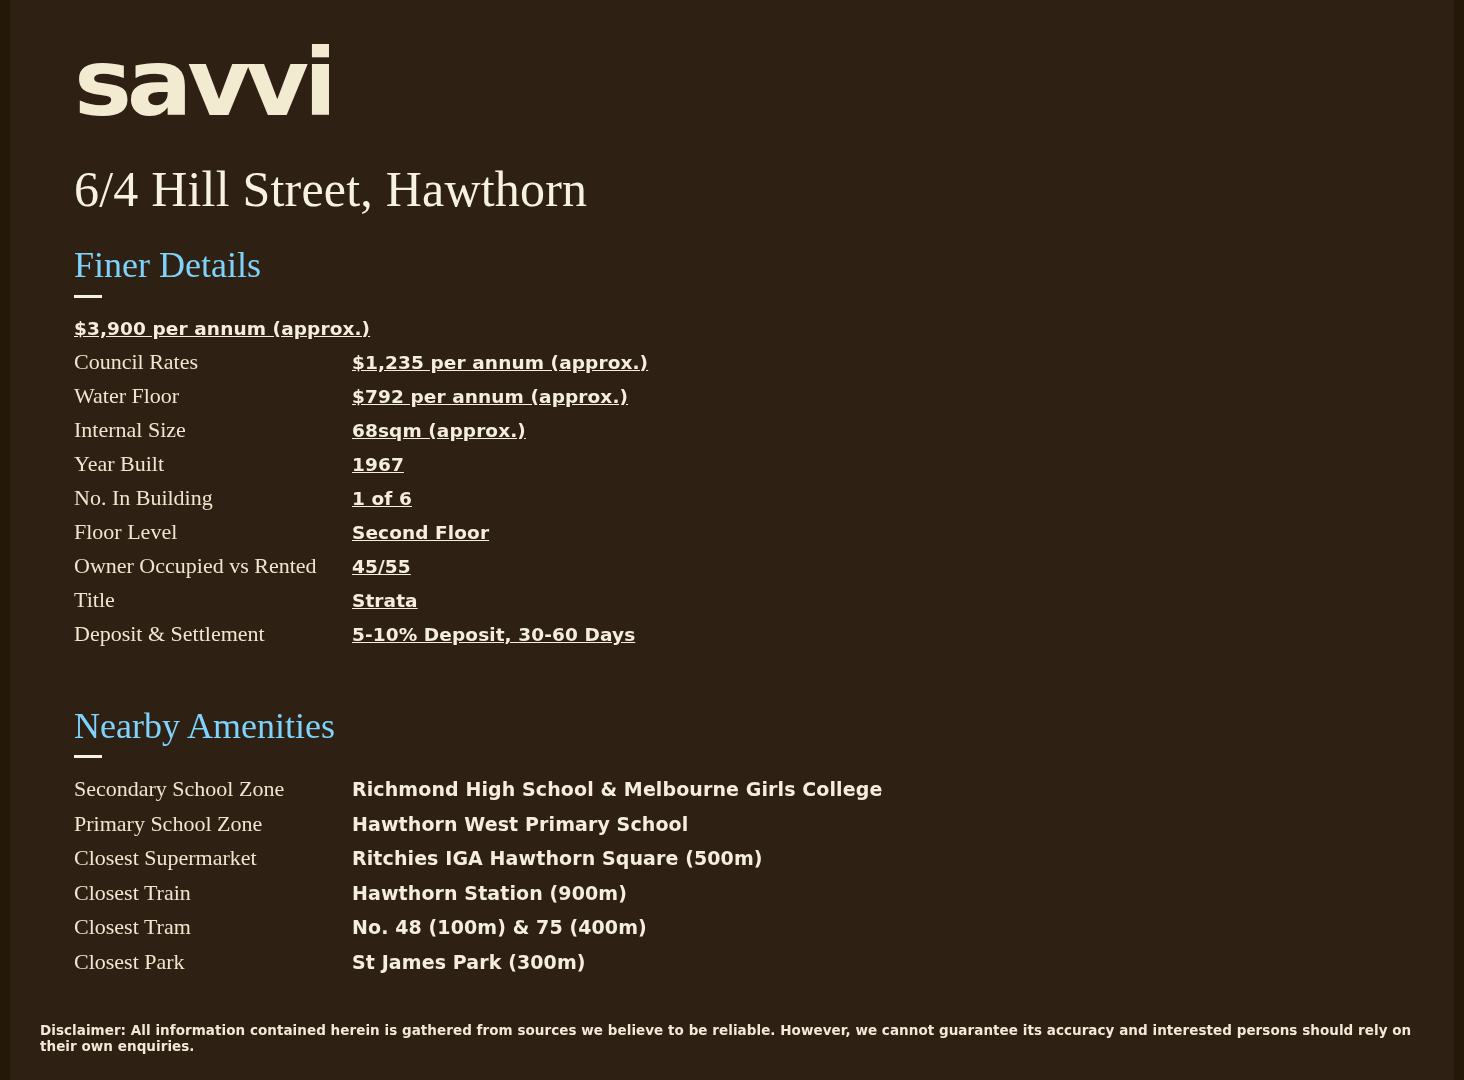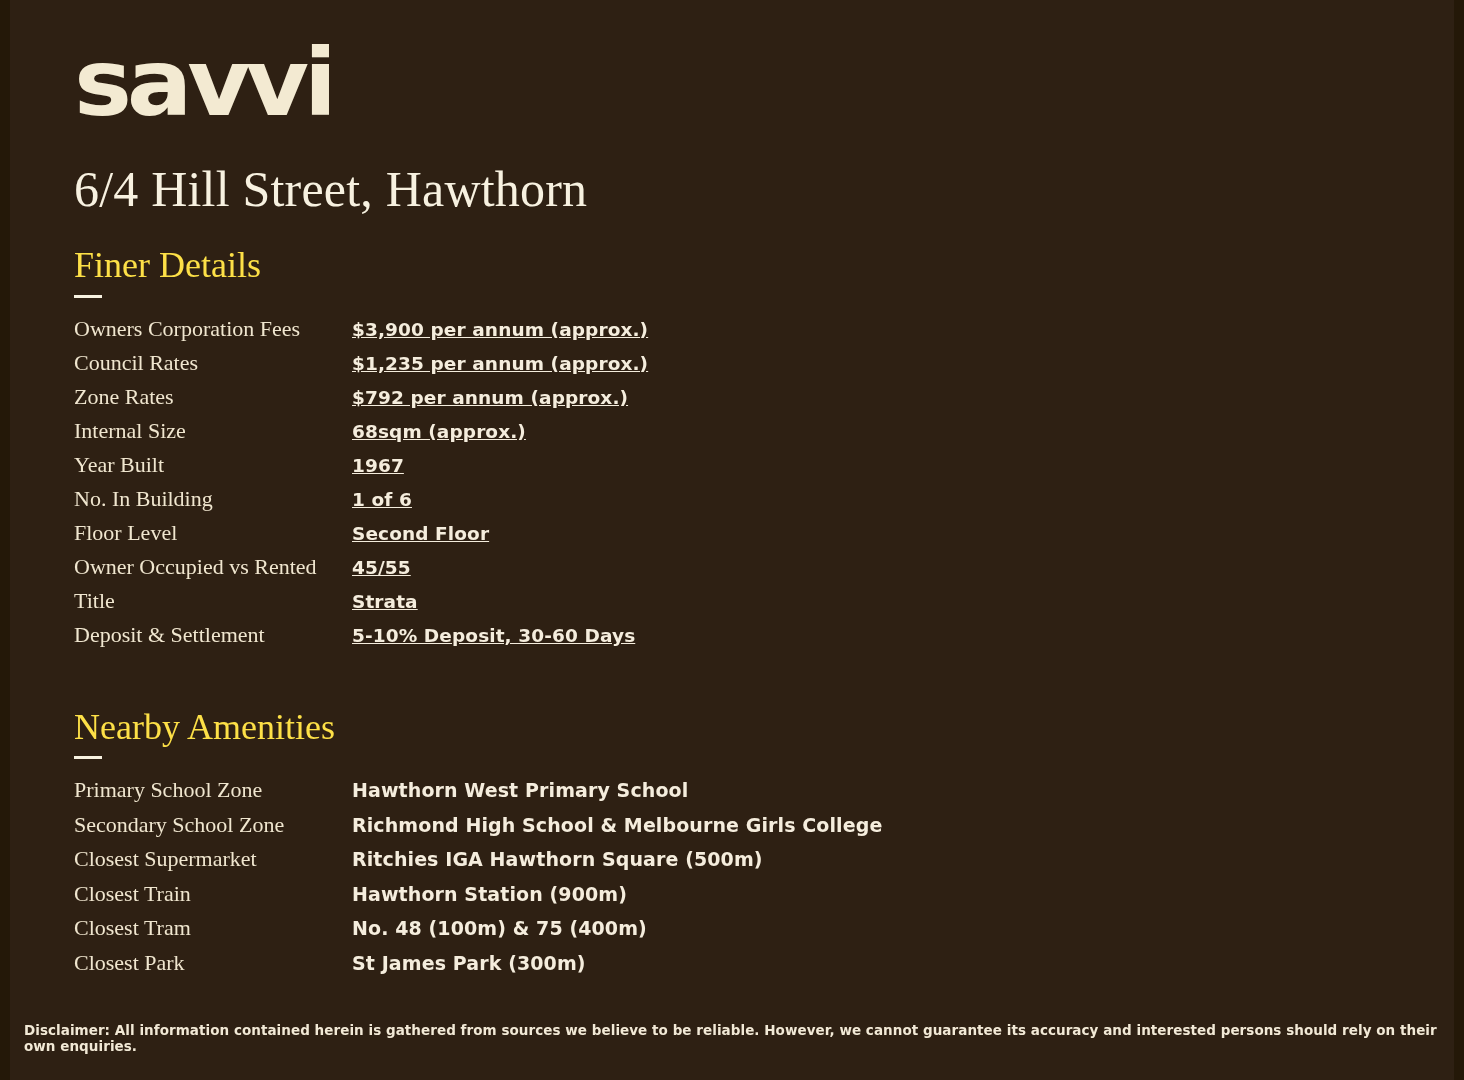--- a/index.html
+++ b/index.html
@@ -68,21 +68,21 @@
   }
 
   
   .section {
     margin-top: 28px;
   }
   .section-heading {
     font-family: "Liberation Serif", serif;
     font-size: 36px;
     font-weight: 400;
-    color: #fde047;
+    color: #7dd3fc;
     line-height: 1.1;
   }
   .rule {
     width: 28px;
     height: 3px;
     background: #f7f1e0;
     margin-top: 9px;
     margin-bottom: 14px;
   }
 
@@ -116,21 +116,21 @@
   .details .row .value { line-height: 33px; text-decoration: underline; }
 
   .amenities .row .label { line-height: 33.5px; font-size: 22px; }
   .amenities .row .value { line-height: 33.5px; font-size: 19px; }
 
   .amen-offset { margin-top: 4px; }
 
   
   .disclaimer {
     position: absolute;
-    left: 24px;
+    left: 40px;
     right: 24px;
     bottom: 26px;
     font-family: "DejaVu Sans", sans-serif;
     font-weight: 700;
     font-size: 13.5px;
     color: #f2e9d6;
     letter-spacing: 0.05px;
     text-align: left;
   }
 </style>
@@ -146,29 +146,28 @@
     <div class="logo">savvi</div>
 
     <div class="property-title">6/4 Hill Street, Hawthorn</div>
 
     <div class="section details">
       <div class="section-heading">Finer Details</div>
       <div class="rule"></div>
       <div class="rows">
 
         <div class="row">
-          <div class="label">Owners Corporation Fees</div>
           <div class="value">$3,900 per annum (approx.)</div>
         </div>
         <div class="row">
           <div class="label">Council Rates</div>
           <div class="value">$1,235 per annum (approx.)</div>
         </div>
         <div class="row">
-          <div class="label">Zone Rates</div>
+          <div class="label">Water Floor</div>
           <div class="value">$792 per annum (approx.)</div>
         </div>
         <div class="row">
           <div class="label">Internal Size</div>
           <div class="value">68sqm (approx.)</div>
         </div>
         <div class="row">
           <div class="label">Year Built</div>
           <div class="value">1967</div>
         </div>
@@ -195,28 +194,28 @@
 
       </div>
     </div>
 
     <div class="section amenities" style="margin-top:56px;">
       <div class="section-heading">Nearby Amenities</div>
       <div class="rule"></div>
       <div class="rows amen-offset">
 
         <div class="row">
+          <div class="label">Secondary School Zone</div>
+          <div class="value">Richmond High School &amp; Melbourne Girls College</div>
+        </div>
+        <div class="row">
           <div class="label">Primary School Zone</div>
           <div class="value">Hawthorn West Primary School</div>
         </div>
         <div class="row">
-          <div class="label">Secondary School Zone</div>
-          <div class="value">Richmond High School &amp; Melbourne Girls College</div>
-        </div>
-        <div class="row">
           <div class="label">Closest Supermarket</div>
           <div class="value">Ritchies IGA Hawthorn Square (500m)</div>
         </div>
         <div class="row">
           <div class="label">Closest Train</div>
           <div class="value">Hawthorn Station (900m)</div>
         </div>
         <div class="row">
           <div class="label">Closest Tram</div>
           <div class="value">No. 48 (100m) &amp; 75 (400m)</div>

